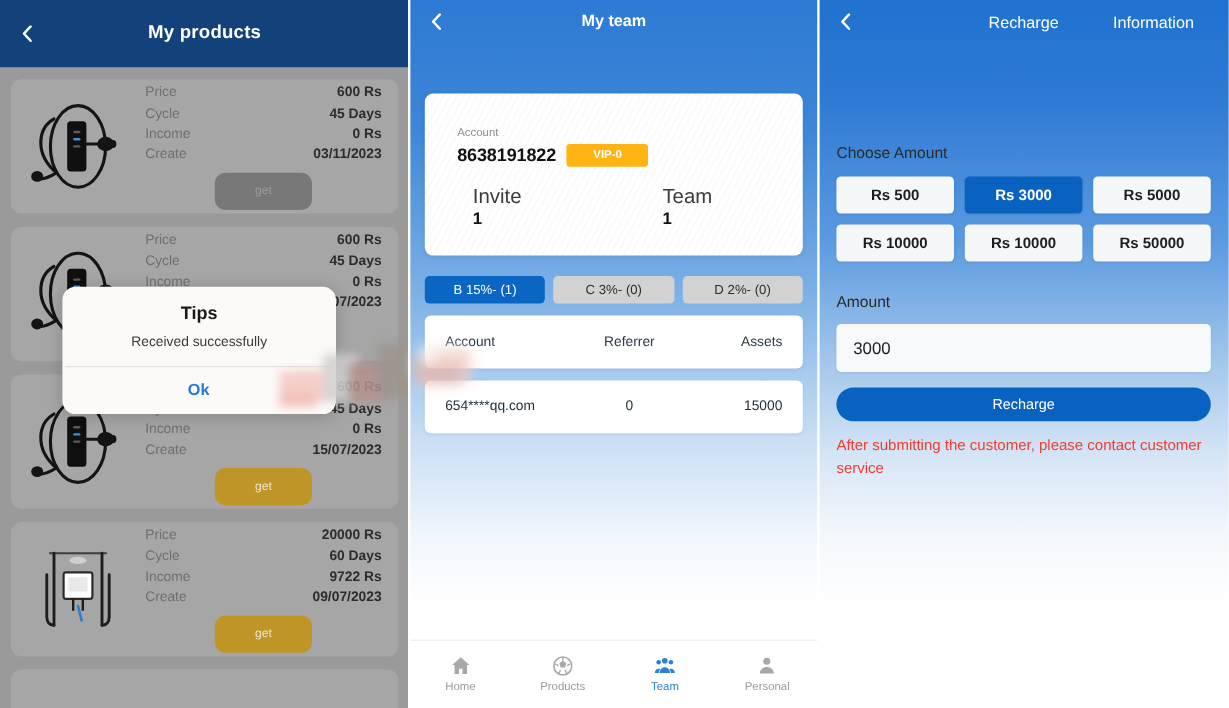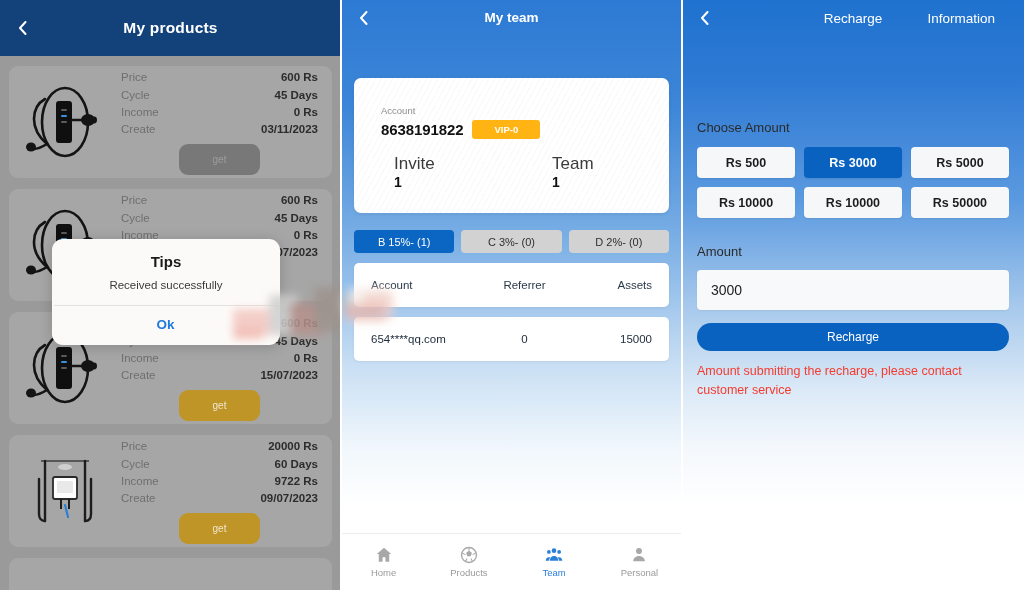--- a/index.html
+++ b/index.html
@@ -510,21 +510,21 @@
         <button class="amt-btn selected">Rs 3000</button>
         <button class="amt-btn">Rs 5000</button>
         <button class="amt-btn">Rs 10000</button>
         <button class="amt-btn">Rs 10000</button>
         <button class="amt-btn">Rs 50000</button>
       </div>
 
       <div class="rec-label2">Amount</div>
       <input class="amt-input" type="text" value="3000" style="">
       <button class="recharge-btn">Recharge</button>
-      <div class="rec-note">Amount submitting the recharge, please contact customer service</div>
+      <div class="rec-note">After submitting the customer, please contact customer service</div>
     </div>
 
   </div>
 
   <div class="vdiv" style="left:340px;"></div>
   <div class="vdiv" style="left:681px;"></div>
 
 </div>
 
 </body></html>

